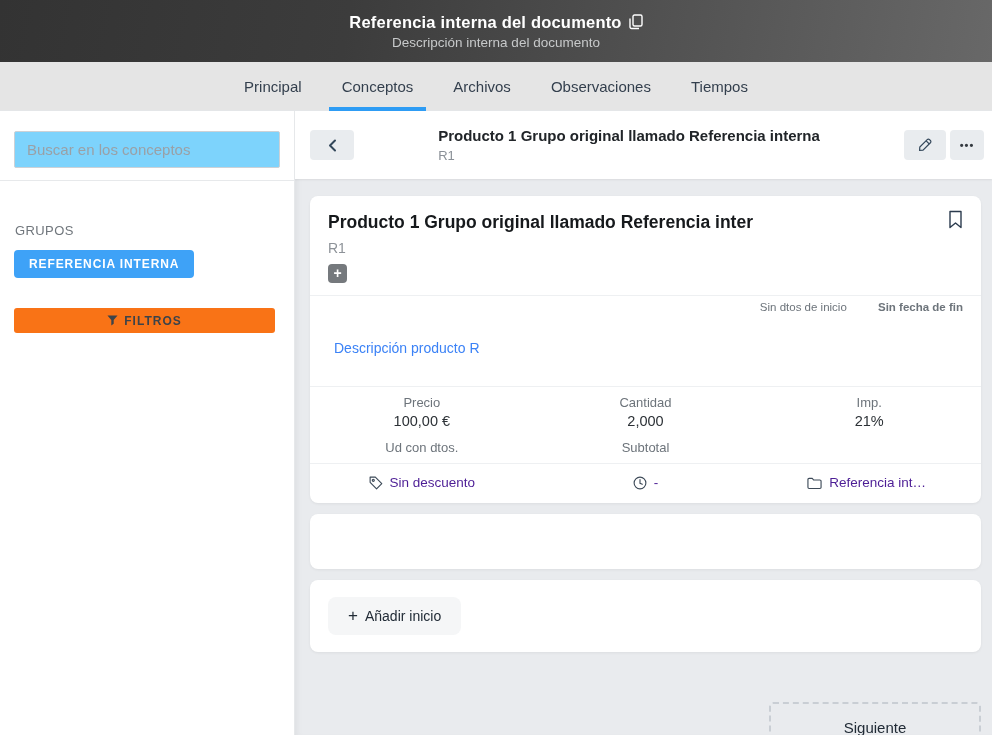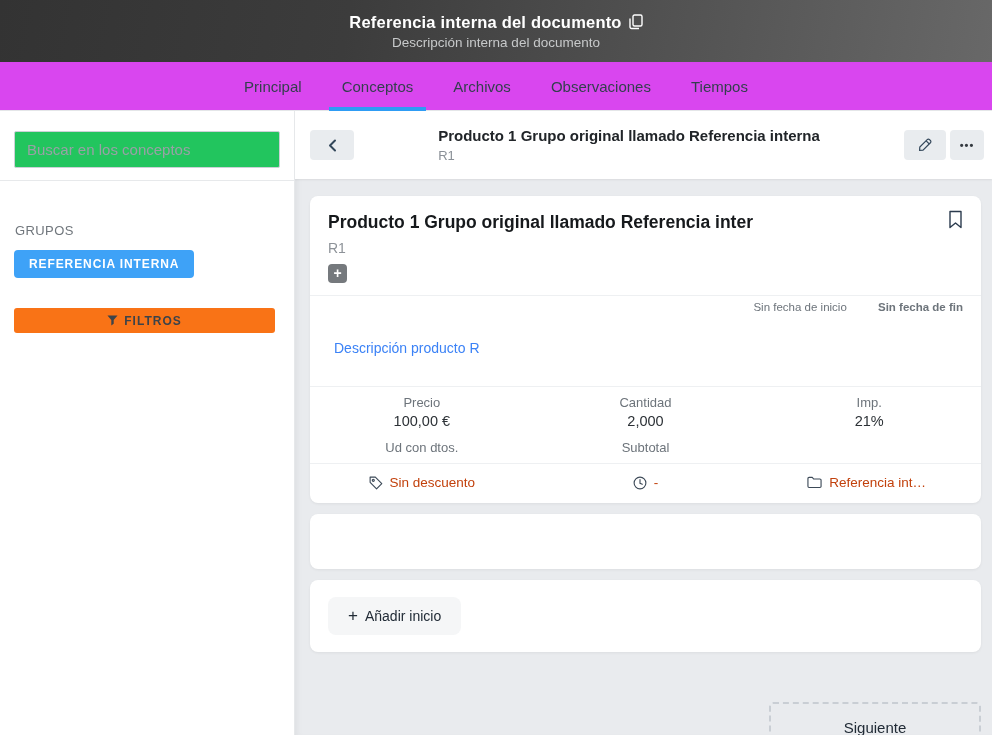--- a/index.html
+++ b/index.html
@@ -15,21 +15,21 @@
     display:flex; flex-direction:column; align-items:center; justify-content:center;
     color:#fff;
   }
   .top-header .title-row { display:flex; align-items:center; gap:7px; }
   .top-header .doc-title { font-size:16.5px; font-weight:bold; letter-spacing:.2px; }
   .top-header .doc-subtitle { font-size:13.5px; color:#c7c9ca; margin-top:3px; }
   .copy-icon svg { display:block; }
 
   
   .tabbar {
-    height:49px; flex:0 0 49px; background:#d946ef;
+    height:49px; flex:0 0 49px; background:#e5e5e5;
     border-bottom:1px solid #e4e6e8;
     display:flex; justify-content:center; align-items:stretch;
   }
   .tab {
     position:relative; display:flex; align-items:center;
     padding:0 13px; margin:0 7px; cursor:pointer;
     font-size:15px; color:#333f4d;
   }
   .tab.active::after {
     content:""; position:absolute; left:0; right:0; bottom:-1px; height:4px;
@@ -38,21 +38,21 @@
 
   
   .body-row { flex:1; display:flex; min-height:0; }
 
   
   .sidebar { width:295px; flex:0 0 295px; background:#fff; border-right:1px solid #e6e8ea; }
   .search-wrap { padding:20px 14px 12px 14px; border-bottom:1px solid #e7e9eb; }
   .search-input {
     width:100%; height:37px; border:1px solid #ccd1d6; border-radius:2px;
     padding:0 12px; font-size:15px; color:#333f4d; outline:none;
-    font-family:"Liberation Sans", sans-serif; background:#22c55e;
+    font-family:"Liberation Sans", sans-serif; background:#7dd3fc;
   }
   .search-input::placeholder { color:#9aa0a6; }
   .groups-label { margin:42px 15px 0 15px; font-size:13px; color:#70767c; letter-spacing:.4px; }
   .group-badge {
     display:inline-block; margin:12px 0 0 14px; background:#3ea2f7; color:#fff;
     font-size:12px; font-weight:bold; letter-spacing:.9px;
     padding:7px 15px; border-radius:4px; cursor:pointer;
   }
   .filters-btn {
     margin:30px 14px 0 14px; width:261px; height:25px; background:#f97316;
@@ -104,22 +104,22 @@
   .pc-dates span + span { margin-left:28px;font-weight:bold; }
   .pc-desc { padding:22px 18px 30px 24px; font-size:14px; color:#3b82f6; }
   .pc-table { padding:8px 0 8px 0; }
   .pc-grid3 { display:grid; grid-template-columns:1fr 1fr 1fr; }
   .pc-cell { text-align:center; }
   .pc-label { font-size:13px; color:#6d747b; line-height:15px; }
   .pc-value { font-size:14.5px; color:#2c3136; line-height:17px; margin-top:3px; }
   .pc-row2 { margin-top:10px; }
   .pc-footer { padding:11px 0 13px 0; }
   .pc-foot-item {
-    display:flex; align-items:center; justify-content:center; gap:7px;
-    font-size:13.5px; color:#c2410c; cursor:pointer;
+    display:flex; align-items:flex-end; justify-content:center; gap:7px;
+    font-size:13.5px; color:#4c1d95; cursor:pointer;
   }
   .pc-foot-text-trunc { max-width:102px; white-space:nowrap; overflow:hidden; text-overflow:ellipsis; }
 
   .empty-card { height:55px; }
 
   .attach-card { height:72px; padding:17px 18px; }
   .attach-btn {
     background:#f5f6f7; border:none; border-radius:8px; padding:0 20px; height:38px;
     font-size:14px; color:#212b36; display:inline-flex; align-items:center; gap:7px;
     cursor:pointer; font-family:"Liberation Sans", sans-serif;
@@ -216,21 +216,21 @@
                 <svg width="15" height="19" viewBox="0 0 15 19" fill="none" stroke="#2b3b4e" stroke-width="1.4" stroke-linejoin="round">
                   <path d="M2 1.5 h11 v16 l-5.5 -4.5 -5.5 4.5 Z"></path>
                 </svg>
               </span>
             </div>
             <div class="pc-code">R1</div>
             <button class="pc-plus">+</button>
           </div>
           <div class="divider"></div>
           <div class="pc-dates">
-            <span>Sin fecha de inicio</span>
+            <span>Sin dtos de inicio</span>
             <span>Sin fecha de fin</span>
           </div>
           <div class="pc-desc">Descripción producto R</div>
           <div class="divider"></div>
 
           <div class="pc-table">
             <div class="pc-grid3">
               <div class="pc-cell">
                 <div class="pc-label">Precio</div>
                 <div class="pc-value">100,00 €</div>

